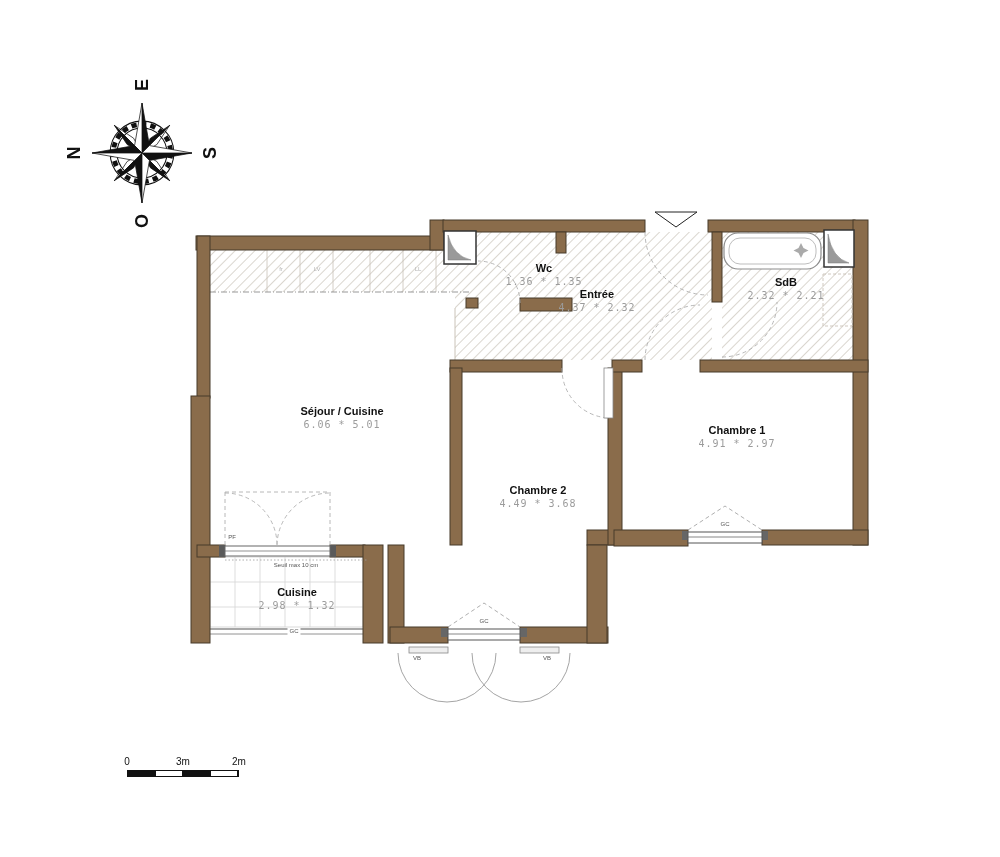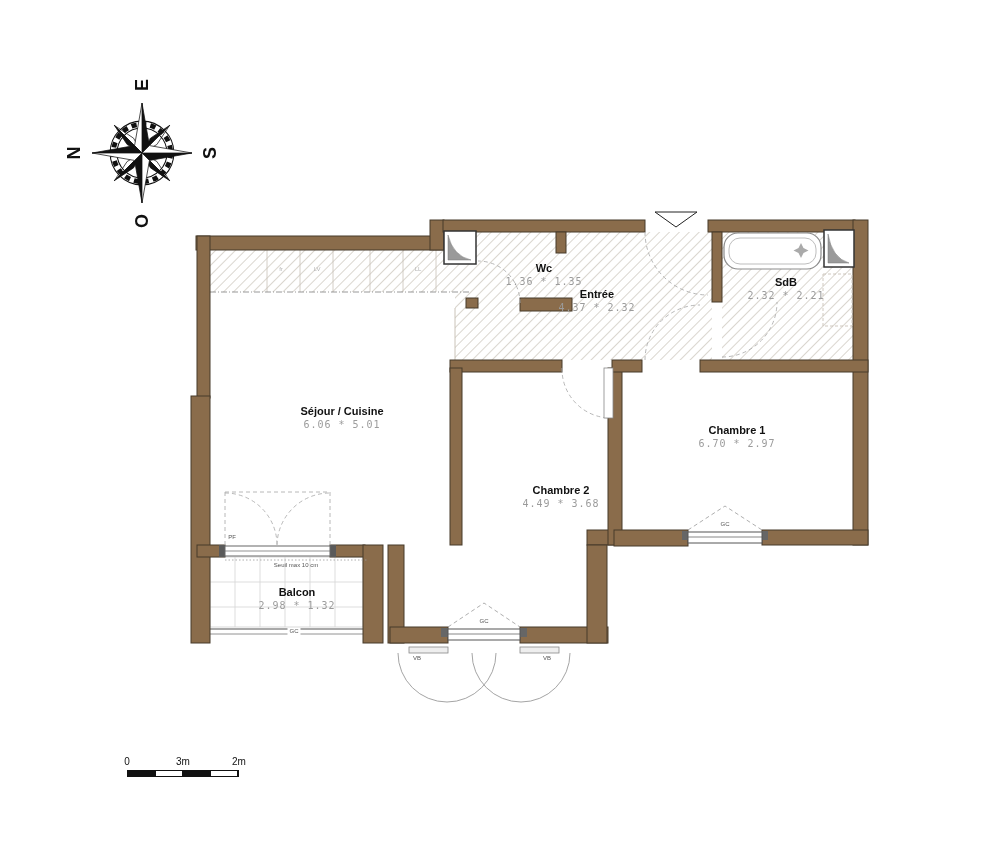--- a/index.html
+++ b/index.html
@@ -216,28 +216,28 @@
 <div class="room-label" style="left:597px;top:288px;">
   <span class="room-name">Entrée</span>
   <span class="room-dims">4.37 * 2.32</span>
 </div>
 <div class="room-label" style="left:786px;top:276px;">
   <span class="room-name">SdB</span>
   <span class="room-dims">2.32 * 2.21</span>
 </div>
 <div class="room-label" style="left:737px;top:424px;text-align:center;">
   <span class="room-name">Chambre 1</span>
-  <span class="room-dims">6.70 * 2.97</span>
-</div>
-<div class="room-label" style="left:561px;top:484px;">
+  <span class="room-dims">4.91 * 2.97</span>
+</div>
+<div class="room-label" style="left:538px;top:484px;">
   <span class="room-name">Chambre 2</span>
   <span class="room-dims">4.49 * 3.68</span>
 </div>
 <div class="room-label" style="left:297px;top:586px;">
-  <span class="room-name">Balcon</span>
+  <span class="room-name">Cuisine</span>
   <span class="room-dims">2.98 * 1.32</span>
 </div>
 
 <div class="tiny-label" style="left:296px;top:562px;">Seuil max 10 cm</div>
 <div class="tiny-label" style="left:232px;top:534px;">PF</div>
 <div class="tiny-label on-white" style="left:294px;top:628px;">GC</div>
 <div class="tiny-label" style="left:484px;top:618px;">GC</div>
 <div class="tiny-label" style="left:725px;top:521px;">GC</div>
 <div class="tiny-label" style="left:417px;top:655px;">VB</div>
 <div class="tiny-label" style="left:547px;top:655px;">VB</div>

